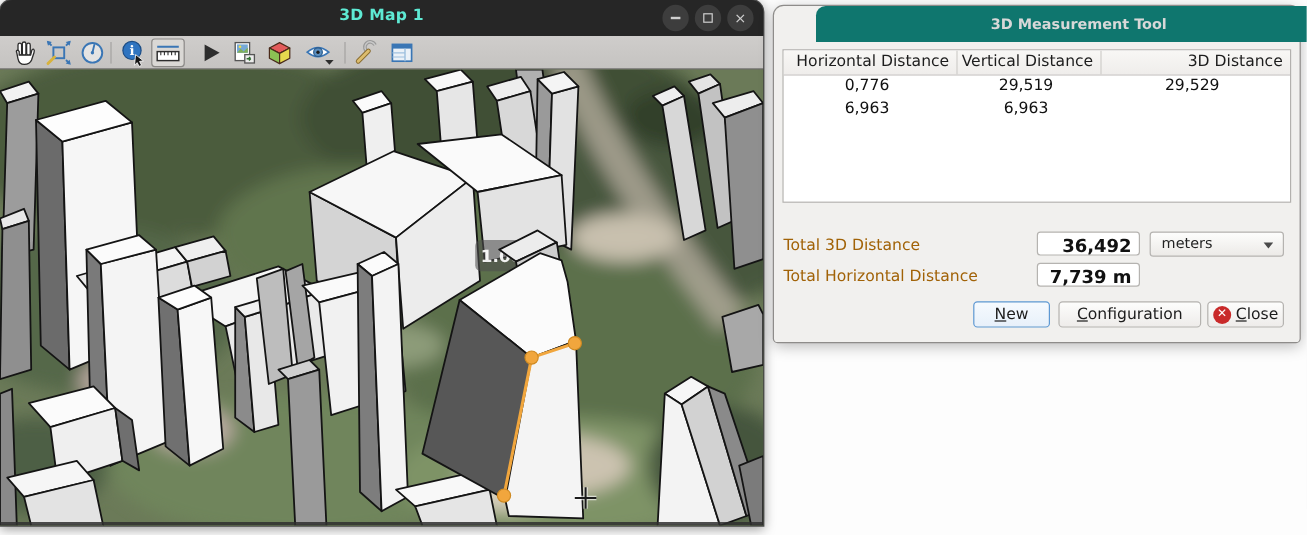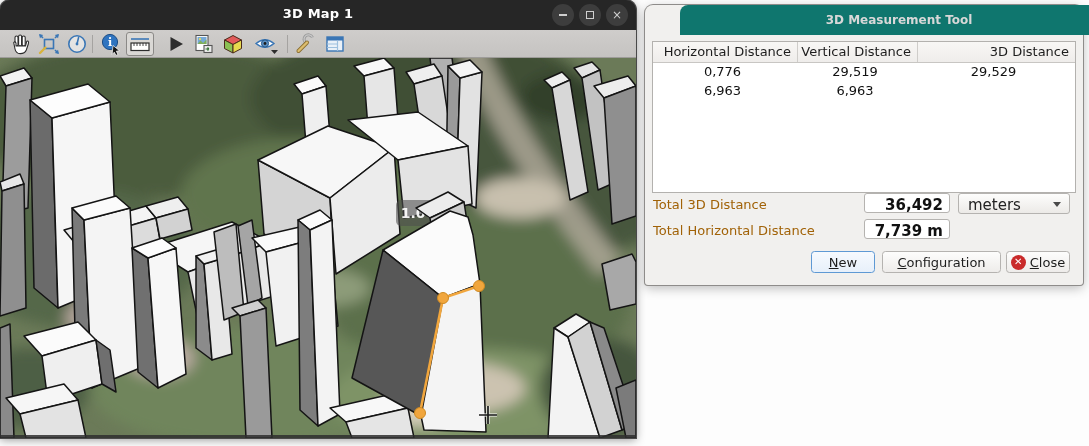--- a/index.html
+++ b/index.html
@@ -6,21 +6,21 @@
   *{box-sizing:border-box;}
   .stage{position:relative;width:1089px;height:446px;overflow:hidden;background:#fdfdfd;
          font-family:"DejaVu Sans",sans-serif;-webkit-font-smoothing:antialiased;}
 
   
   .map-window{position:absolute;left:0;top:8;width:636px;height:438px;
               background:#262626;border-radius:10px 10px 0 0;
               box-shadow:0 0 0 1px #4b4b4b,0 2px 10px rgba(0,0,0,.4);}
   .map-titlebar{position:absolute;left:0;top:0;width:100%;height:30px;}
   .map-title{position:absolute;left:0;right:0;top:6px;text-align:center;
-             font-size:13px;font-weight:bold;color:#ffffff;letter-spacing:.2px;}
+             font-size:13px;font-weight:bold;color:#5eead4;letter-spacing:.2px;}
   .win-btns{position:absolute;right:8px;top:4px;display:flex;gap:5px;}
   .win-btn{width:22px;height:22px;border-radius:50%;background:#3d3d3d;
            display:flex;align-items:center;justify-content:center;color:#cfcfcf;font-size:11px;}
   .glyph-min{display:block;width:8px;height:2px;background:#cfcfcf;}
   .glyph-max{display:block;width:8px;height:8px;border:1.5px solid #cfcfcf;}
   .glyph-close{font-size:12px;line-height:1;color:#cfcfcf;}
 
   .map-toolbar{position:absolute;left:0;top:30px;width:100%;height:28px;
                background:linear-gradient(#cfcdcb,#c5c3c1);border-bottom:1px solid #9e9c9a;}
   .tbtn{position:absolute;top:2px;width:26px;height:24px;display:flex;align-items:center;justify-content:center;}
@@ -33,35 +33,35 @@
   
   .dialog{position:absolute;left:645px;top:5px;width:438px;height:280px;
           background:#f1f0ee;border-radius:8px 8px 3px 3px;
           box-shadow:0 0 0 1px #8e8c8a,0 3px 12px rgba(0,0,0,.28);}
   .dlg-titlebar{position:absolute;left:0;top:0;width:100%;height:30px;background:#0f766e;
                 border-radius:8px 8px 0 0;margin-left:35px;}
   .dlg-title{position:absolute;left:0;right:0;top:8px;text-align:center;font-size:12px;
              font-weight:bold;color:#d8d8d8;}
   .dlg-close{position:absolute;right:12px;top:7px;font-size:13px;color:#c4c4c4;line-height:1;}
 
-  .meas-table{position:absolute;left:7px;top:36px;width:424px;height:152px;background:#ffffff;
+  .meas-table{position:absolute;left:7px;top:36px;width:424px;height:128px;background:#ffffff;
               border:1px solid #b3b1ae;overflow:hidden;}
   .thead{display:grid;grid-template-columns:145px 120px 1fr;height:21px;
          background:linear-gradient(#f8f7f5,#efedeb);border-bottom:1px solid #c8c6c3;}
   .thead .hc{font-size:13px;color:#1d1d1d;text-align:right;padding:2px 6px 0 0;
              border-right:1px solid #cfcdca;white-space:nowrap;overflow:hidden;}
   .thead .hc:last-child{border-right:none;}
   .trow{display:grid;grid-template-columns:145px 120px 1fr;height:19px;}
   .trow .tc{font-size:13px;color:#111;text-align:center;padding:1px 6px 0 0;}
 
   .tot-label{position:absolute;font-size:13px;color:#a16207;}
   .tot-field{position:absolute;height:20px;background:#fff;border:1px solid #b5b3b0;border-radius:3px;
              font-size:15px;font-weight:bold;color:#111;text-align:right;padding:2px 6px 0 0;}
   .combo{position:absolute;height:21px;background:linear-gradient(#fdfdfc,#eceae7);
-         border:1px solid #b5b3b0;border-radius:3px;font-size:15px;color:#222;
+         border:1px solid #b5b3b0;border-radius:3px;font-size:12px;color:#222;
          padding:2px 0 0 9px;}
   .combo .arrow{position:absolute;right:8px;top:8px;width:0;height:0;
                 border-left:4px solid transparent;border-right:4px solid transparent;
                 border-top:5px solid #4a4a4a;}
 
   .btn{position:absolute;height:22px;border:1px solid #b5b3b0;border-radius:3.5px;
        background:linear-gradient(#fdfdfc,#eeecea);font-size:13px;color:#1c1c1c;
        display:flex;align-items:center;justify-content:center;gap:4px;}
   .btn .mn{text-decoration:underline;}
   .btn.default{border-color:#5e99d4;background:linear-gradient(#f6fafe,#e7f0fa);}

